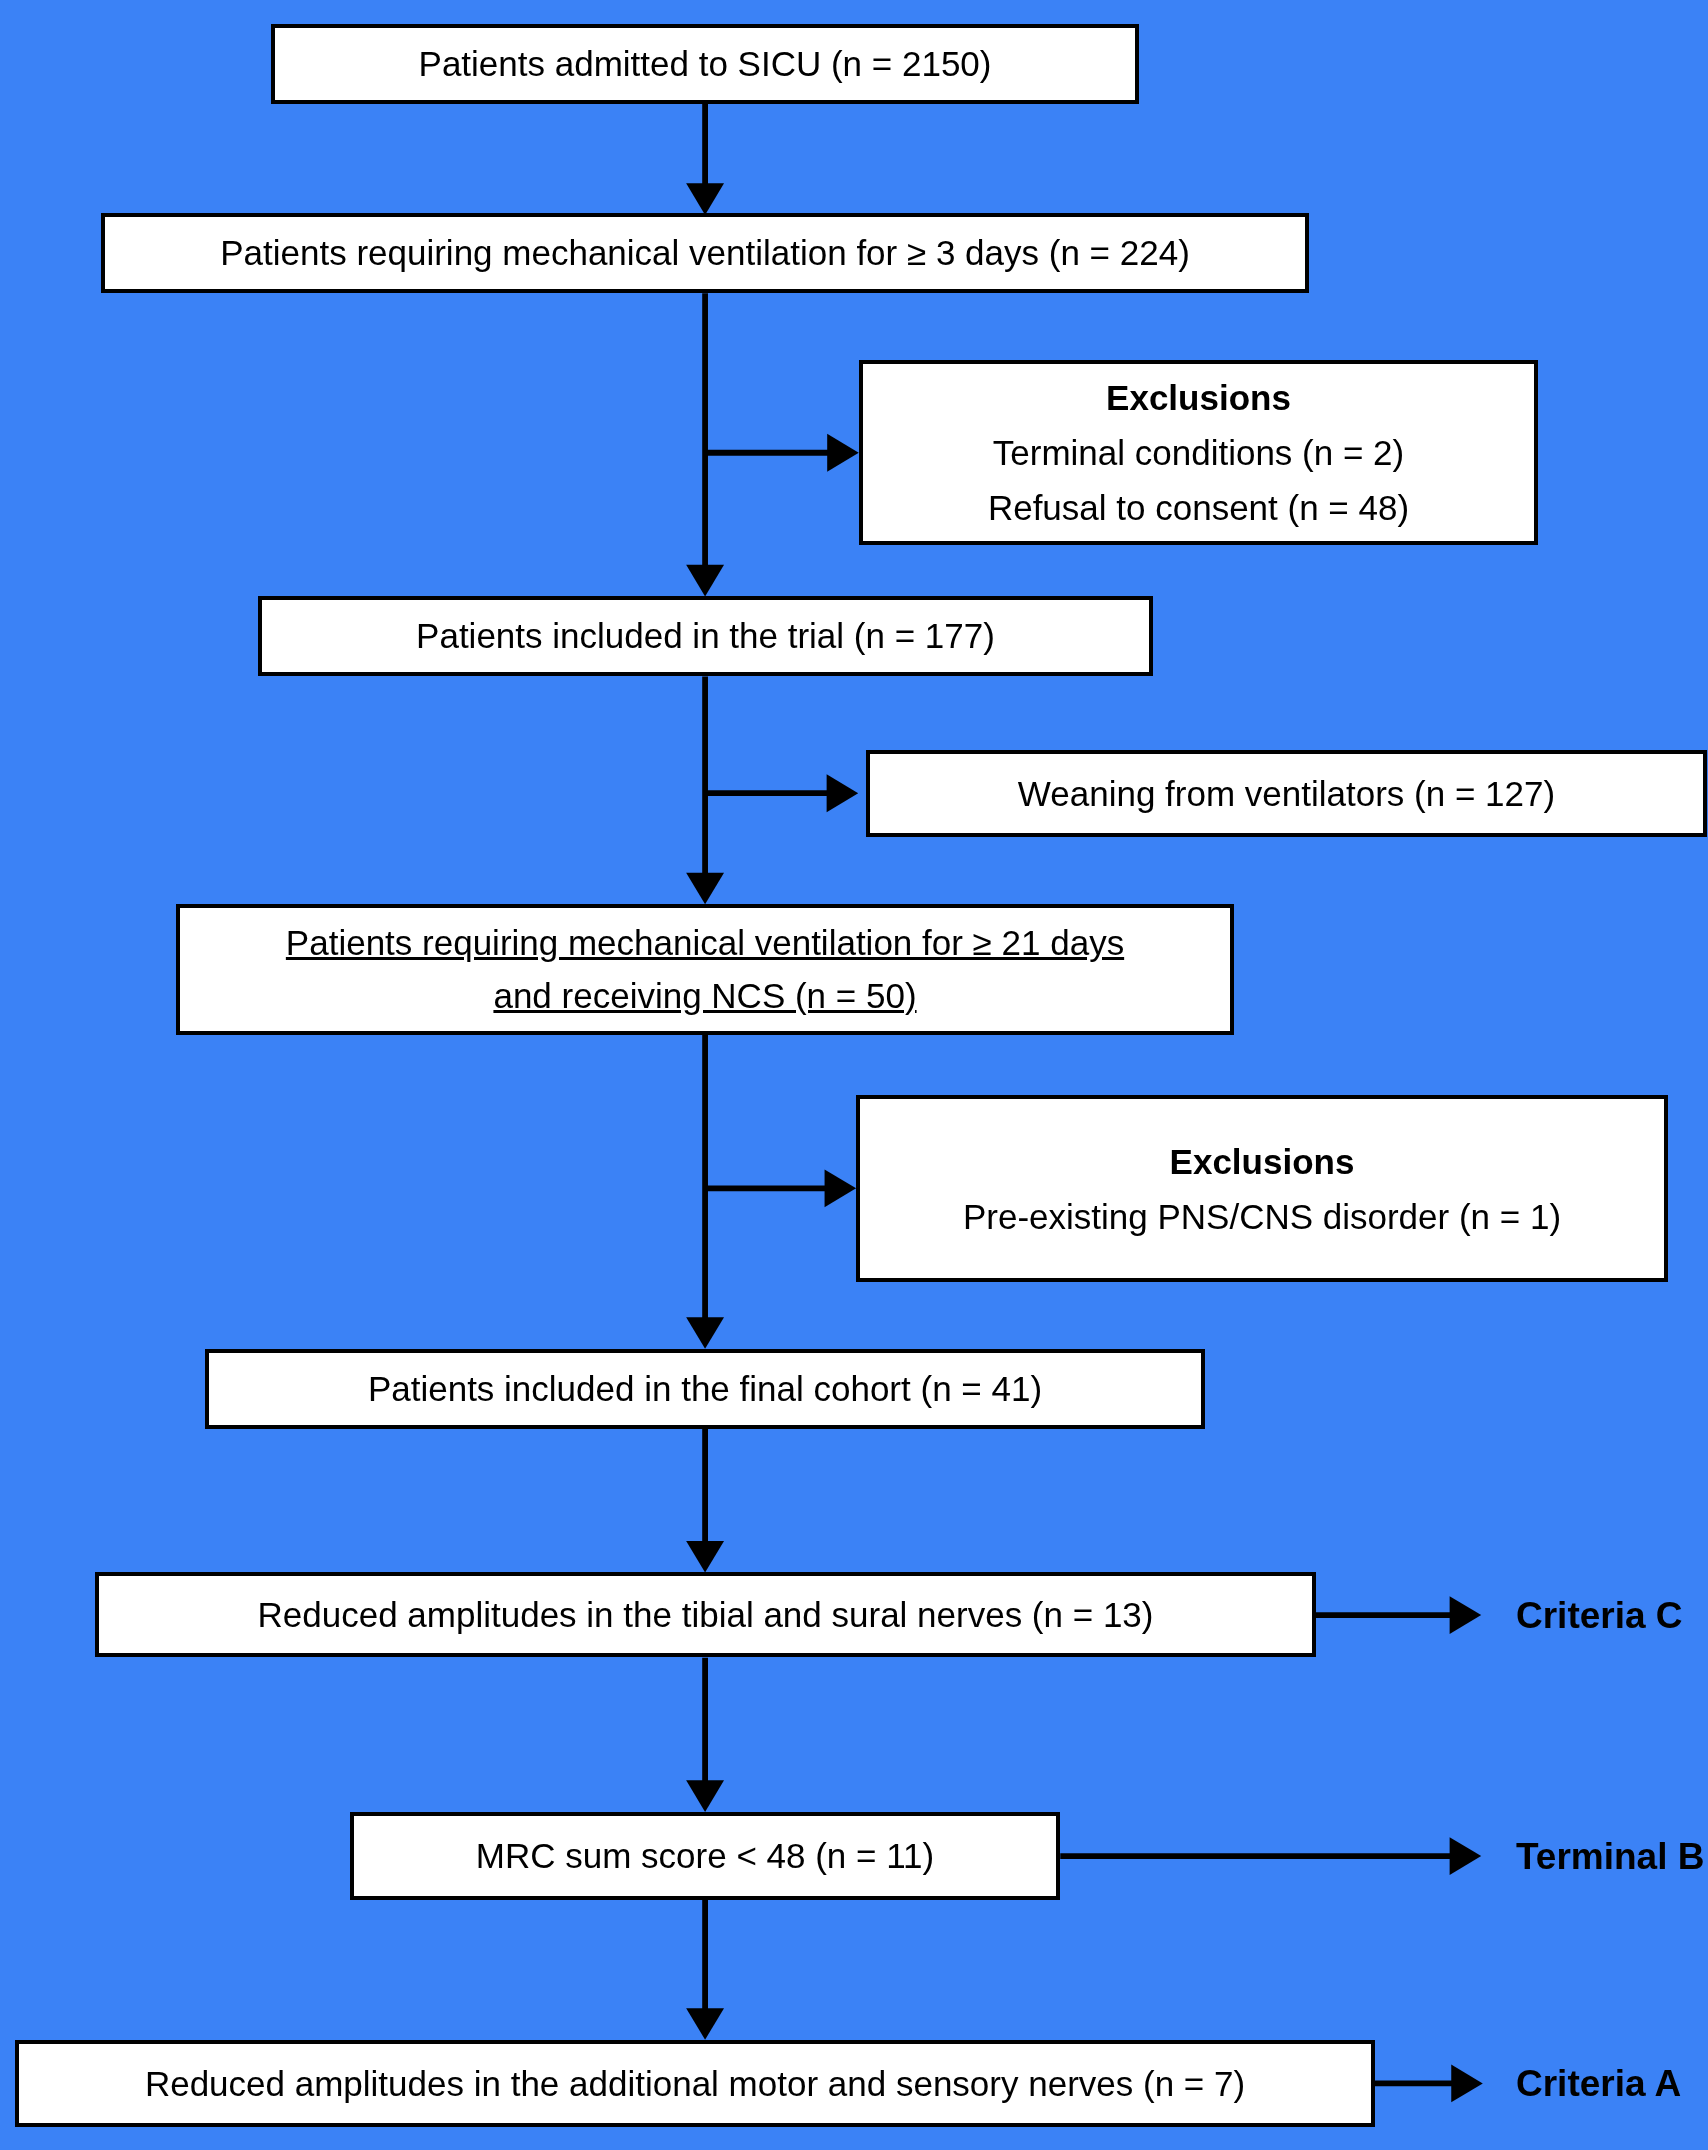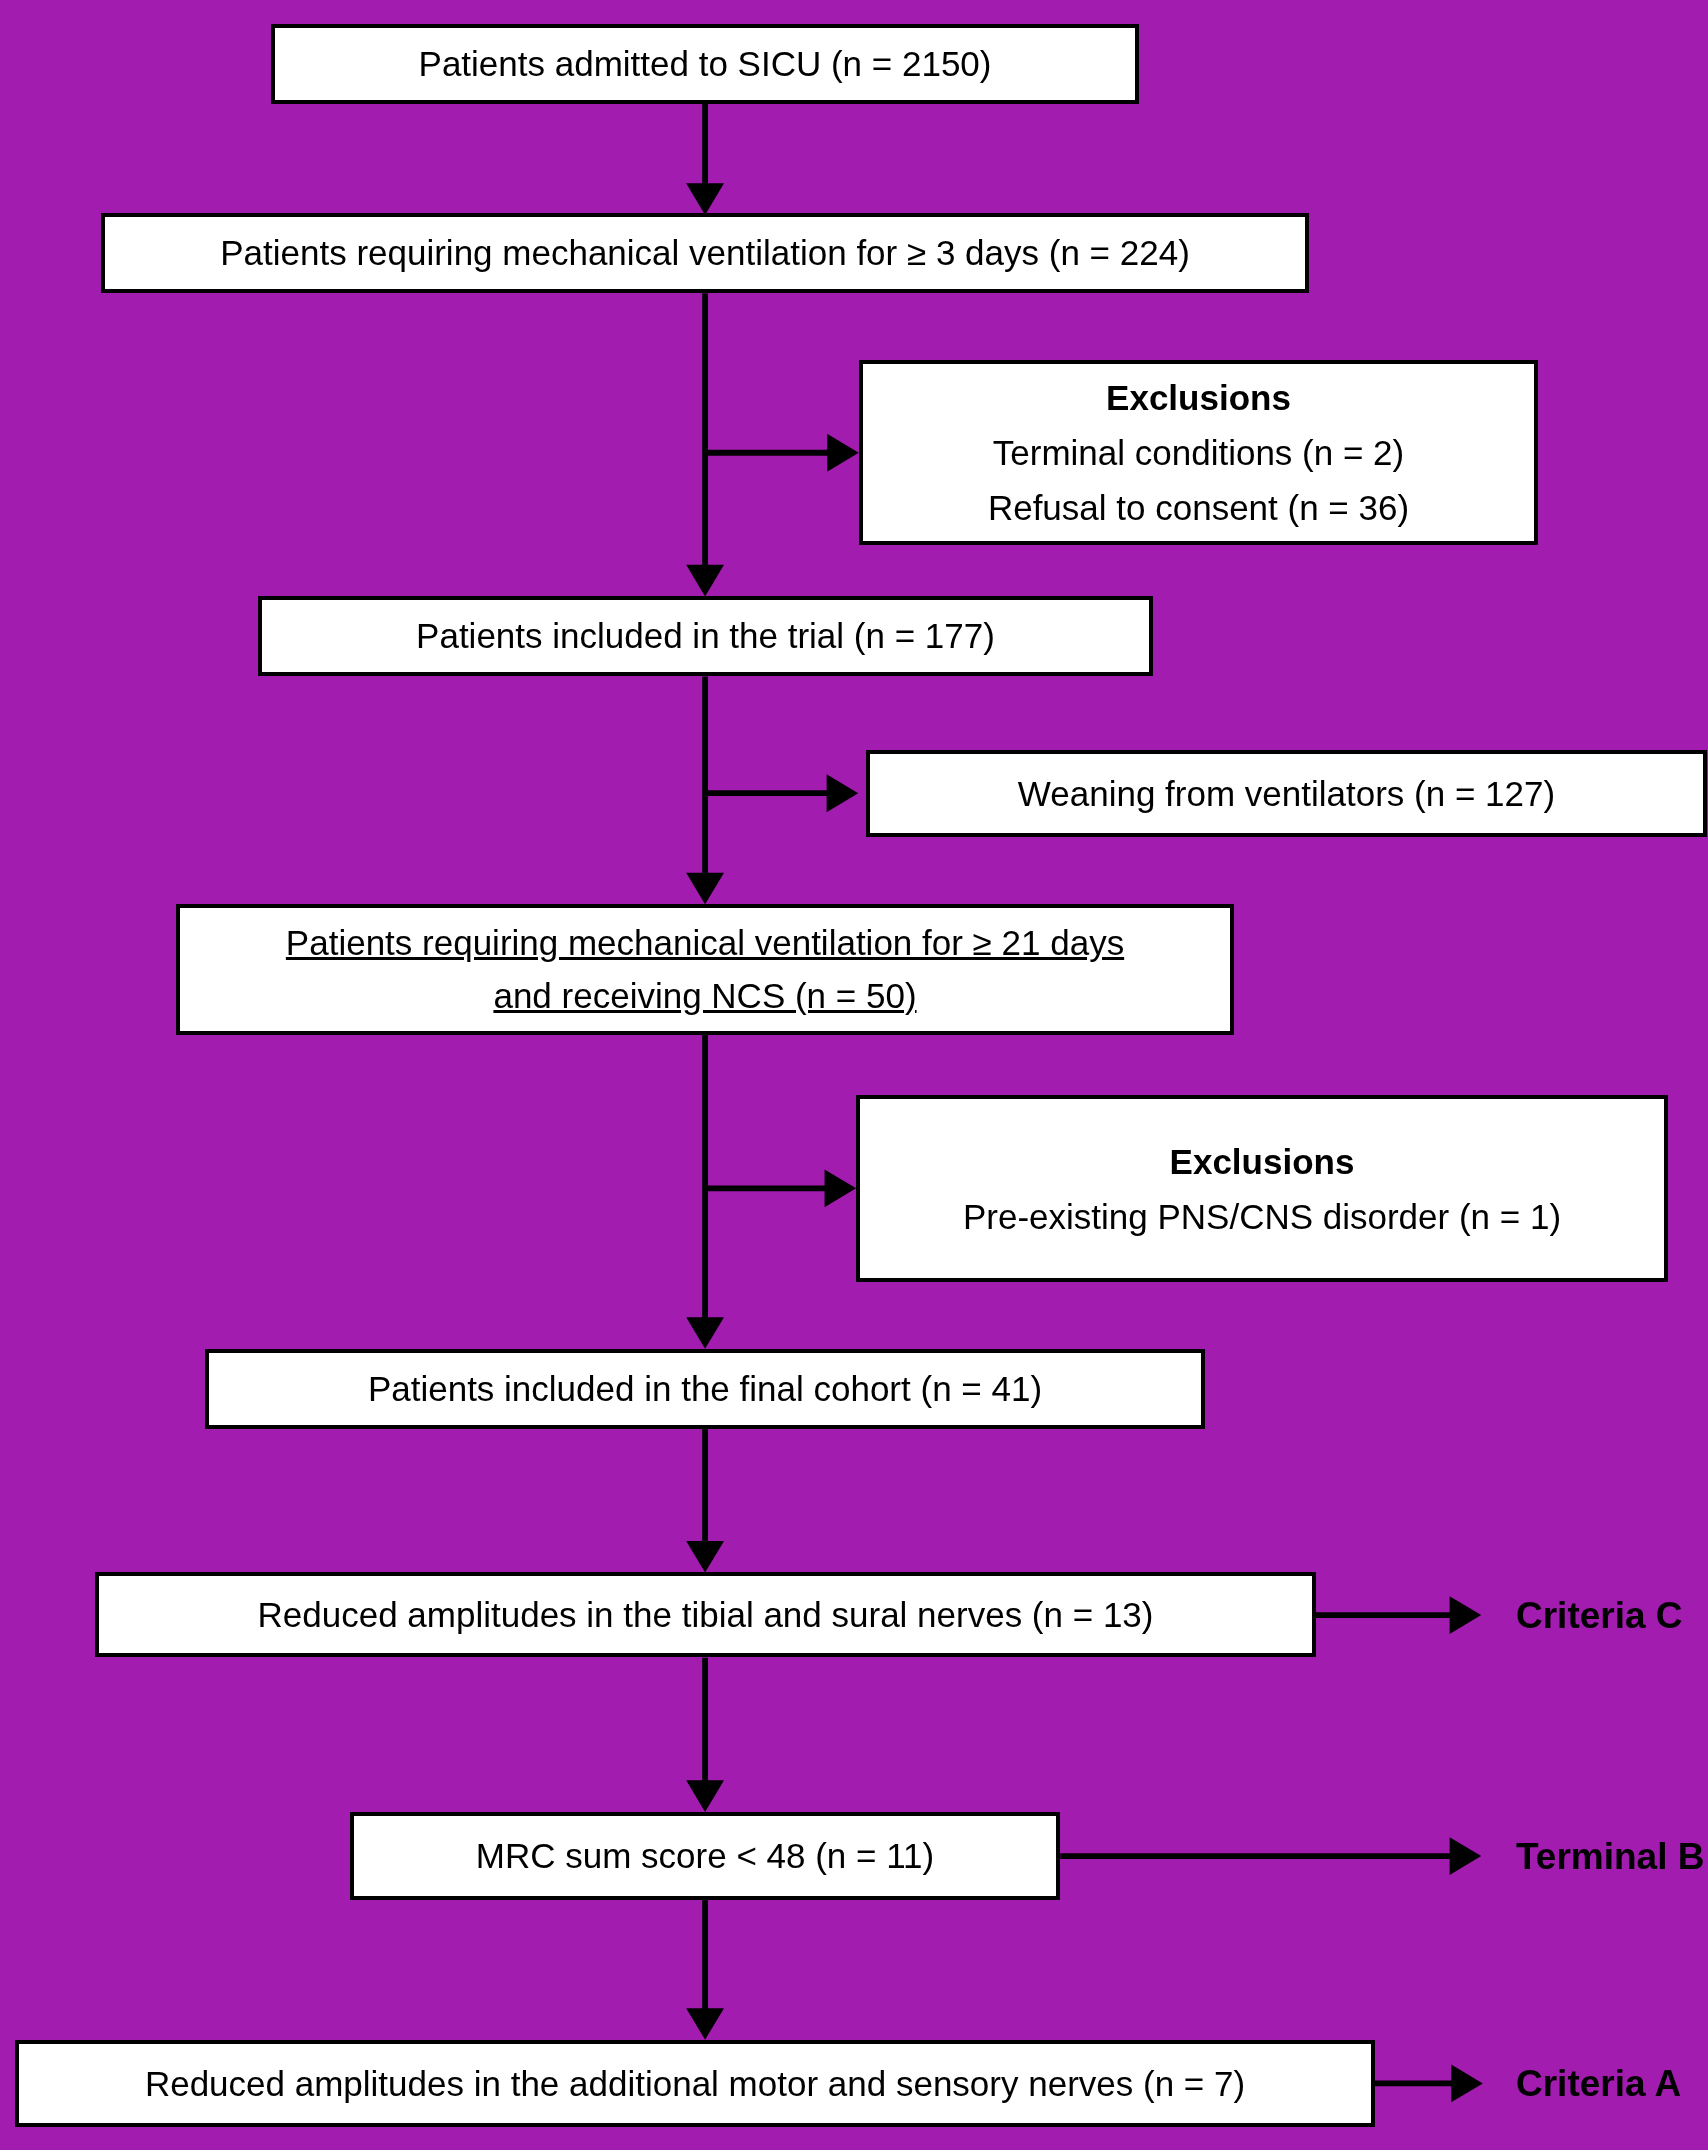--- a/index.html
+++ b/index.html
@@ -1,20 +1,20 @@
 <!DOCTYPE html>
 <html style="font-size:8.4px"><head>
 <meta charset="utf-8">
 <style>
   html, body { margin: 0; padding: 0; background: #ffffff; }
   .diagram {
     position: relative;
     width: 1708px;
     height: 2151px;
-    background: #a21caf;
+    background: #3b82f6;
     font-family: "Liberation Sans", sans-serif;
     color: #000000;
     overflow: hidden;
   }
   .arrows {
     position: absolute;
     left: 0; top: 0;
     width: 1708px;
     height: 2151px;
   }
@@ -126,21 +126,21 @@
     <span class="txt">Patients admitted to SICU (n = 2150)</span>
   </div>
 
   <div class="box b-mv3">
     <span class="txt">Patients requiring mechanical ventilation for ≥ 3 days (n = 224)</span>
   </div>
 
   <div class="box b-excl1">
     <div class="excl-title">Exclusions</div>
     <div class="excl-line">Terminal conditions (n = 2)</div>
-    <div class="excl-line">Refusal to consent (n = 36)</div>
+    <div class="excl-line">Refusal to consent (n = 48)</div>
   </div>
 
   <div class="box b-trial">
     <span class="txt">Patients included in the trial (n = 177)</span>
   </div>
 
   <div class="box b-wean">
     <span class="txt">Weaning from ventilators (n = 127)</span>
   </div>
 

